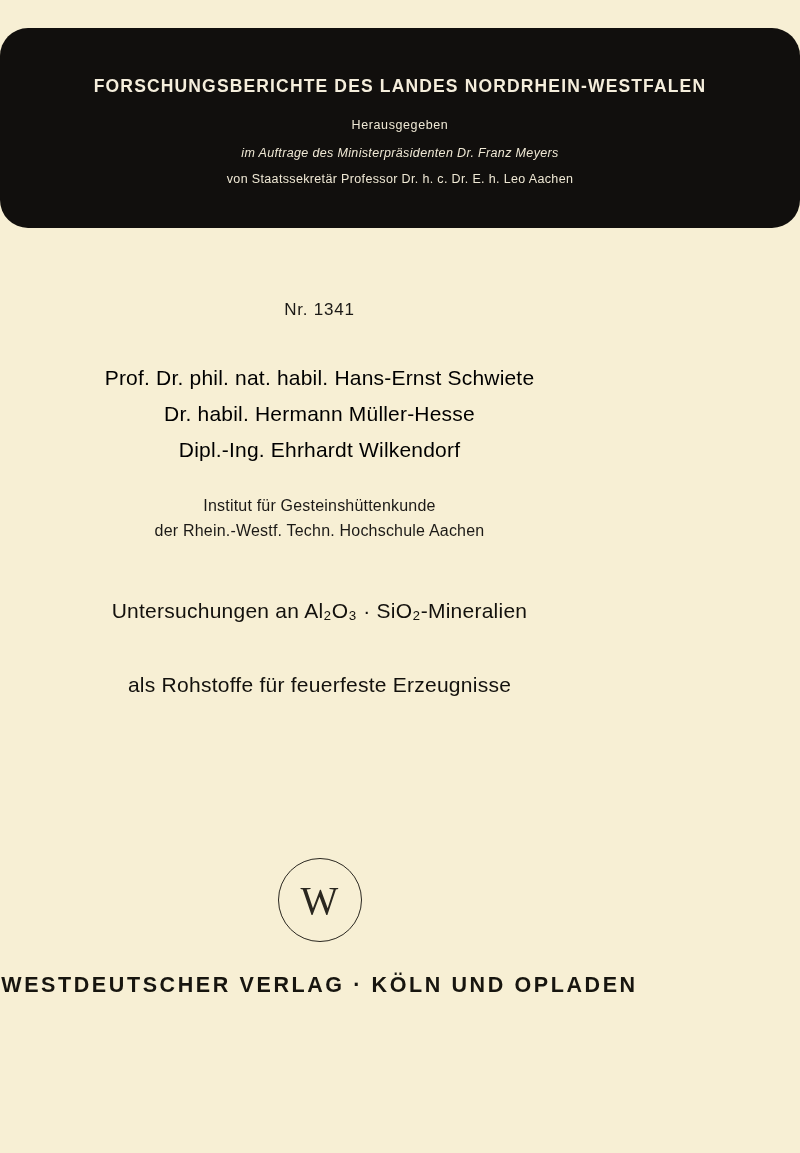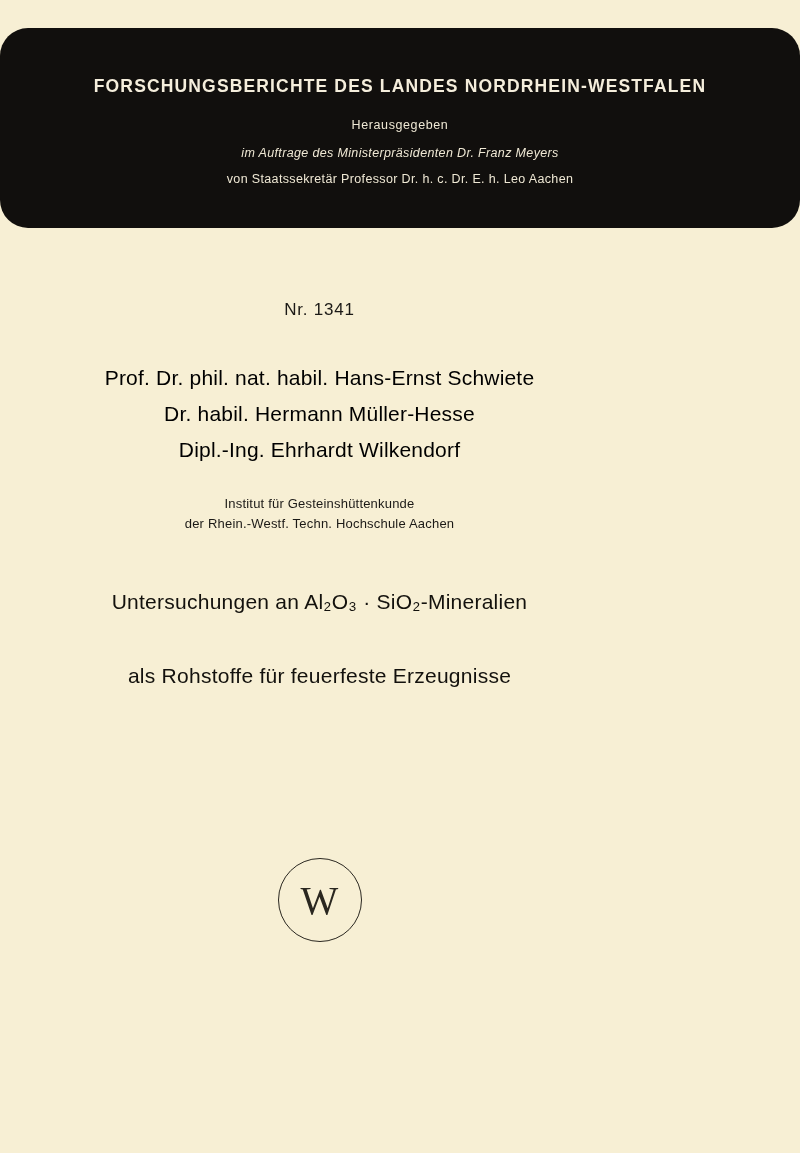--- a/index.html
+++ b/index.html
@@ -86,21 +86,21 @@
     margin-top: 40px;
   }
   .author {
     font-size: 21px;
     letter-spacing: 0.2px;
     line-height: 1.72;
     color: #000000;
   }
   .institute {
     margin-top: 26px;
-    font-size: 13px;
+    font-size: 16px;
     line-height: 1.55;
     letter-spacing: 0.2px;
   }
   .title-block {
     margin-top: 50px;
   }
   .title-line {
     font-size: 21px;
     line-height: 1.62;
     letter-spacing: 0.25px;
@@ -175,16 +175,17 @@
         <div class="title-line">Untersuchungen an Al₂O₃ · SiO₂-Mineralien</div>
         <div class="title-line">als Rohstoffe für feuerfeste Erzeugnisse</div>
       </div>
 
       <div class="logo-wrap">
         <div class="logo">
           <span class="logo-letter">W</span>
         </div>
       </div>
 
+      <div class="publisher">WESTDEUTSCHER VERLAG · KÖLN UND OPLADEN</div>
     </div>
 
   </div>
 </div>
 
 </body></html>

